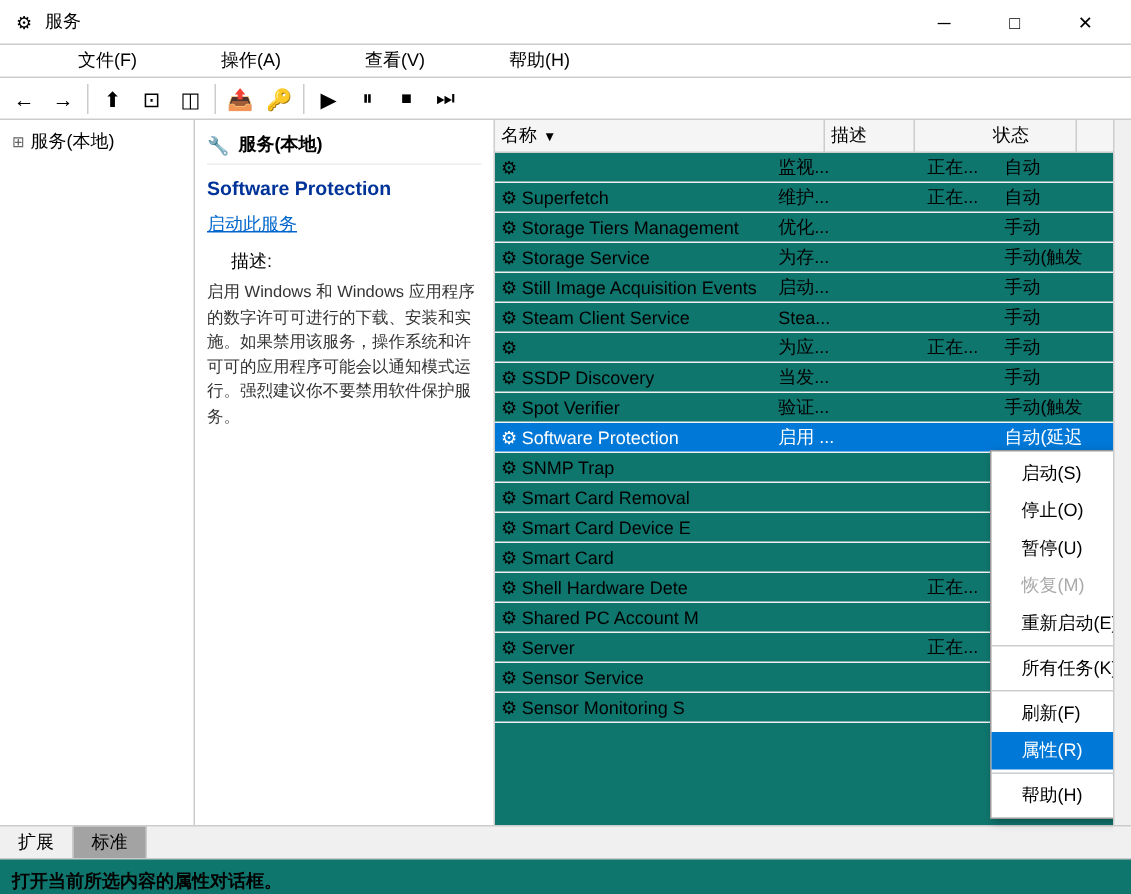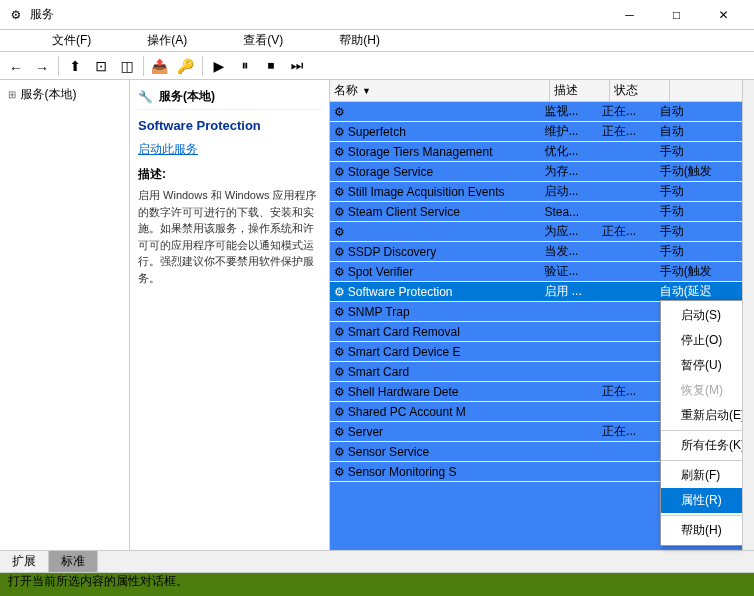--- a/index.html
+++ b/index.html
@@ -70,47 +70,47 @@
     
     .detail-panel {
       width: 200px;
       background: #fff;
       padding: 8px;
       border-right: 1px solid #ccc;
       font-size: 12px;
     }
     .detail-title { font-size: 13px; font-weight: bold; margin-bottom: 8px; color: #003399; }
     .detail-link { color: #0066cc; cursor: pointer; text-decoration: underline; font-size: 12px; display: block; margin-bottom: 8px; }
-    .detail-desc-title { font-weight: bold; margin-bottom: 4px; }
+    .detail-desc-title { font-weight: normal; margin-bottom: 4px; margin-left: 16px; }
     .detail-desc { font-size: 11px; color: #333; line-height: 1.5; }
 
     
     .service-list-container {
       flex: 1;
       overflow: hidden;
-      background: #3b82f6;
+      background: #0f766e;
       position: relative;
     }
 
     
     .table-header {
       display: flex;
       background: #f5f5f5;
       border-bottom: 1px solid #ccc;
       height: 22px;
       align-items: center;
       font-size: 12px;
       position: sticky;
       top: 0;
     }
     .th { padding: 2px 4px; border-right: 1px solid #ccc; height: 22px; display: flex; align-items: center; overflow: hidden; white-space: nowrap; cursor: pointer; }
 
     .col-name { width: 220px; }
     .col-desc { width: 60px; }
-    .col-status { width: 60px; }
+    .col-status { width: 60px; margin-left: 48px; }
     .col-startup { width: 90px; }
 
     
     .table-body { overflow-y: auto; height: calc(100% - 22px); }
     .table-row { display: flex; align-items: center; height: 20px; border-bottom: 1px solid #f0f0f0; cursor: pointer; font-size: 12px; }
     .table-row.selected { background: #0078d7; color: #fff; }
     .td { padding: 1px 4px; overflow: hidden; white-space: nowrap; display: flex; align-items: center; gap: 3px; }
 
     
     .context-menu {
@@ -132,30 +132,31 @@
       align-items: center;
       justify-content: space-between;
     }
     .ctx-item.highlighted { background: #0078d7; color: #fff; }
     .ctx-item.disabled { color: #aaa; pointer-events: none; }
     .ctx-separator { height: 1px; background: #ccc; margin: 2px 0; }
 
     
     .status-bar {
       height: 24px;
-      background: #4d7c0f;
+      background: #0f766e;
       border-top: 1px solid #ccc;
       display: flex;
-      align-items: flex-start;
+      align-items: flex-end;
       padding: 0 8px;
       font-size: 12px;
       position: absolute;
       bottom: 0;
       left: 0;
       right: 0;
+      font-weight: bold;
     }
 
     .scrollbar-placeholder {
       width: 12px;
       background: #f0f0f0;
       border-left: 1px solid #ccc;
     }
   </style>
 </head>
 <body>

